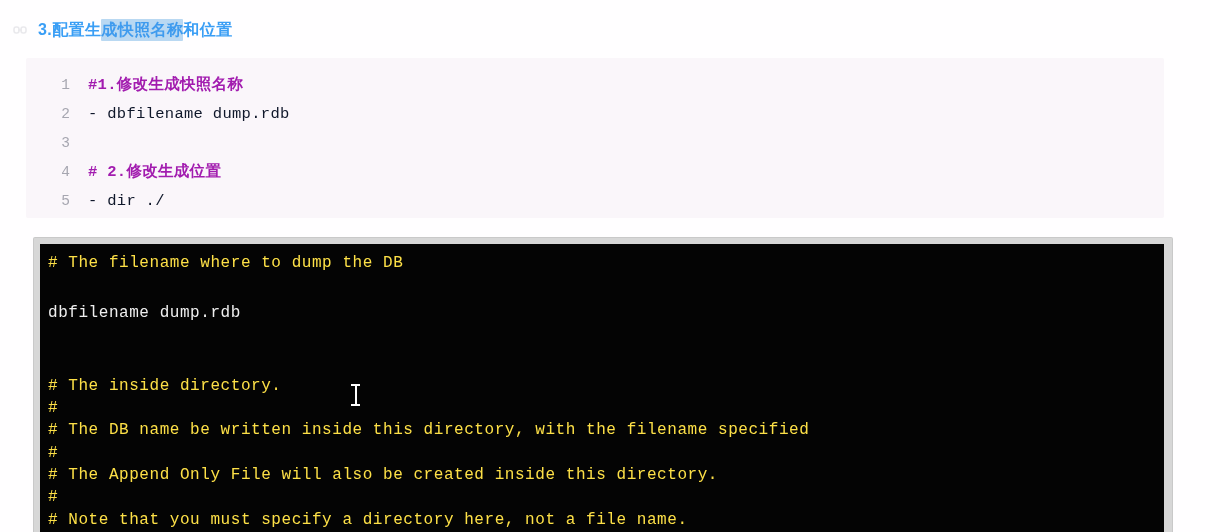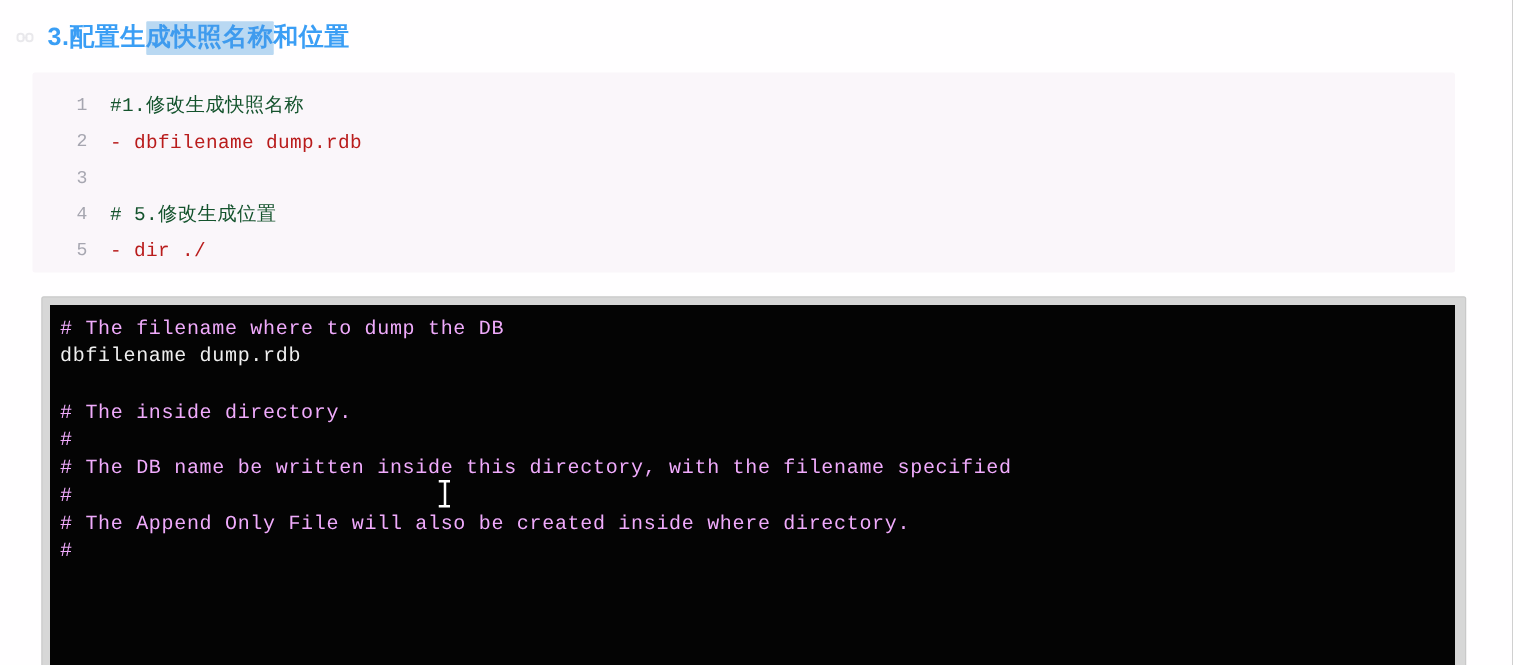--- a/index.html
+++ b/index.html
@@ -35,21 +35,21 @@
     height: 16px;
     margin-left: 12px;
     margin-right: 10px;
     opacity: 0.30;
     flex: 0 0 auto;
     display: block;
   }
 
   .heading-text {
     font-family: "Liberation Sans", sans-serif;
-    font-size: 20px;
+    font-size: 16px;
     font-weight: 700;
     color: #3a9ef5;
     letter-spacing: 0.4px;
     white-space: nowrap;
     line-height: 34px;
   }
   .heading-text .sel {
     background: #b9d8f2;
     color: #3f9bee;
     padding: 2px 0 3px 0;
@@ -86,25 +86,25 @@
     font-size: 14.5px;
     flex: 0 0 auto;
     user-select: none;
   }
   .ctext {
     white-space: pre;
     font-family: "Liberation Mono", monospace;
     letter-spacing: 0.3px;
   }
   .ctext.cmt {
-    color: #14532d;
-    font-weight: 400;
+    color: #a21caf;
+    font-weight: 700;
   }
   .ctext.plain {
-    color: #b91c1c;
+    color: #0f172a;
   }
 
   
   .terminal-frame {
     position: absolute;
     left: 34px;
     top: 238px;
     width: 1138px;
     height: 300px;
     background: #d7d7d7;
@@ -123,22 +123,22 @@
     box-sizing: border-box;
   }
   .term-line {
     font-family: "Liberation Mono", monospace;
     font-size: 16px;
     line-height: 22.3px;
     white-space: pre;
     letter-spacing: 0.55px;
     height: 22.3px;
   }
-  .term-line.cyan { color: #f0abfc; }
-  .term-line.white { color: #efefef; }
+  .term-line.cyan { color: #fde047; }
+  .term-line.white { color: #efefef; margin-top: 28px; }
 
   
   .ibeam {
     position: absolute;
     left: 351px;
     top: 383px;
     width: 9px;
     height: 24px;
     pointer-events: none;
   }
@@ -187,42 +187,43 @@
         <span class="ctext plain">- dbfilename dump.rdb</span>
       </div>
 
       <div class="code-line">
         <span class="ln">3</span>
         <span class="ctext plain"></span>
       </div>
 
       <div class="code-line">
         <span class="ln">4</span>
-        <span class="ctext cmt"># 5.修改生成位置</span>
+        <span class="ctext cmt"># 2.修改生成位置</span>
       </div>
 
       <div class="code-line">
         <span class="ln">5</span>
         <span class="ctext plain">- dir ./</span>
       </div>
 
     </div>
   </div>
 
   <div class="terminal-frame">
     <div class="terminal-screen">
       <div class="term-line cyan"># The filename where to dump the DB</div>
       <div class="term-line white">dbfilename dump.rdb</div>
       <div class="term-line white"></div>
       <div class="term-line cyan"># The inside directory.</div>
       <div class="term-line cyan">#</div>
       <div class="term-line cyan"># The DB name be written inside this directory, with the filename specified</div>
       <div class="term-line cyan">#</div>
-      <div class="term-line cyan"># The Append Only File will also be created inside where directory.</div>
+      <div class="term-line cyan"># The Append Only File will also be created inside this directory.</div>
       <div class="term-line cyan">#</div>
+      <div class="term-line cyan"># Note that you must specify a directory here, not a file name.</div>
     </div>
   </div>
 
   <div class="ibeam">
     <div class="cap-t"></div>
     <div class="stem"></div>
     <div class="cap-b"></div>
   </div>
 
 </div>

